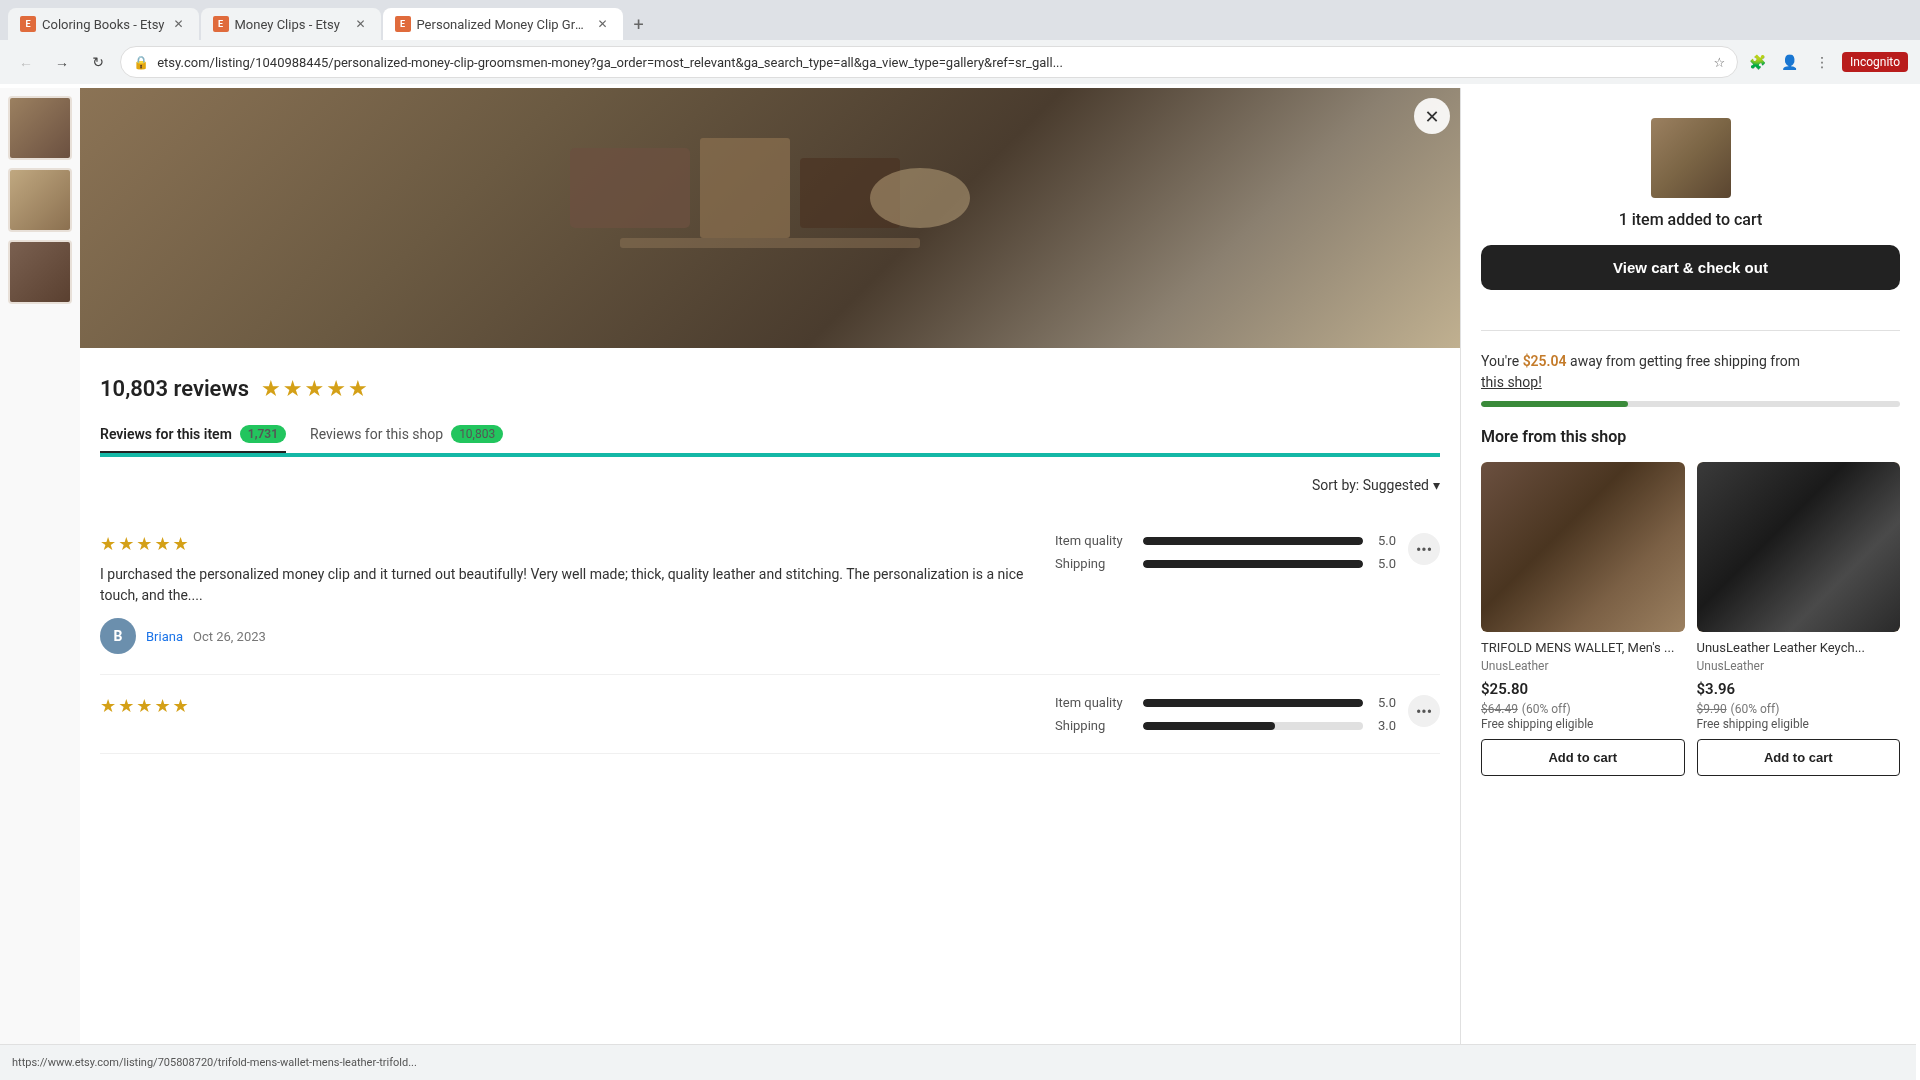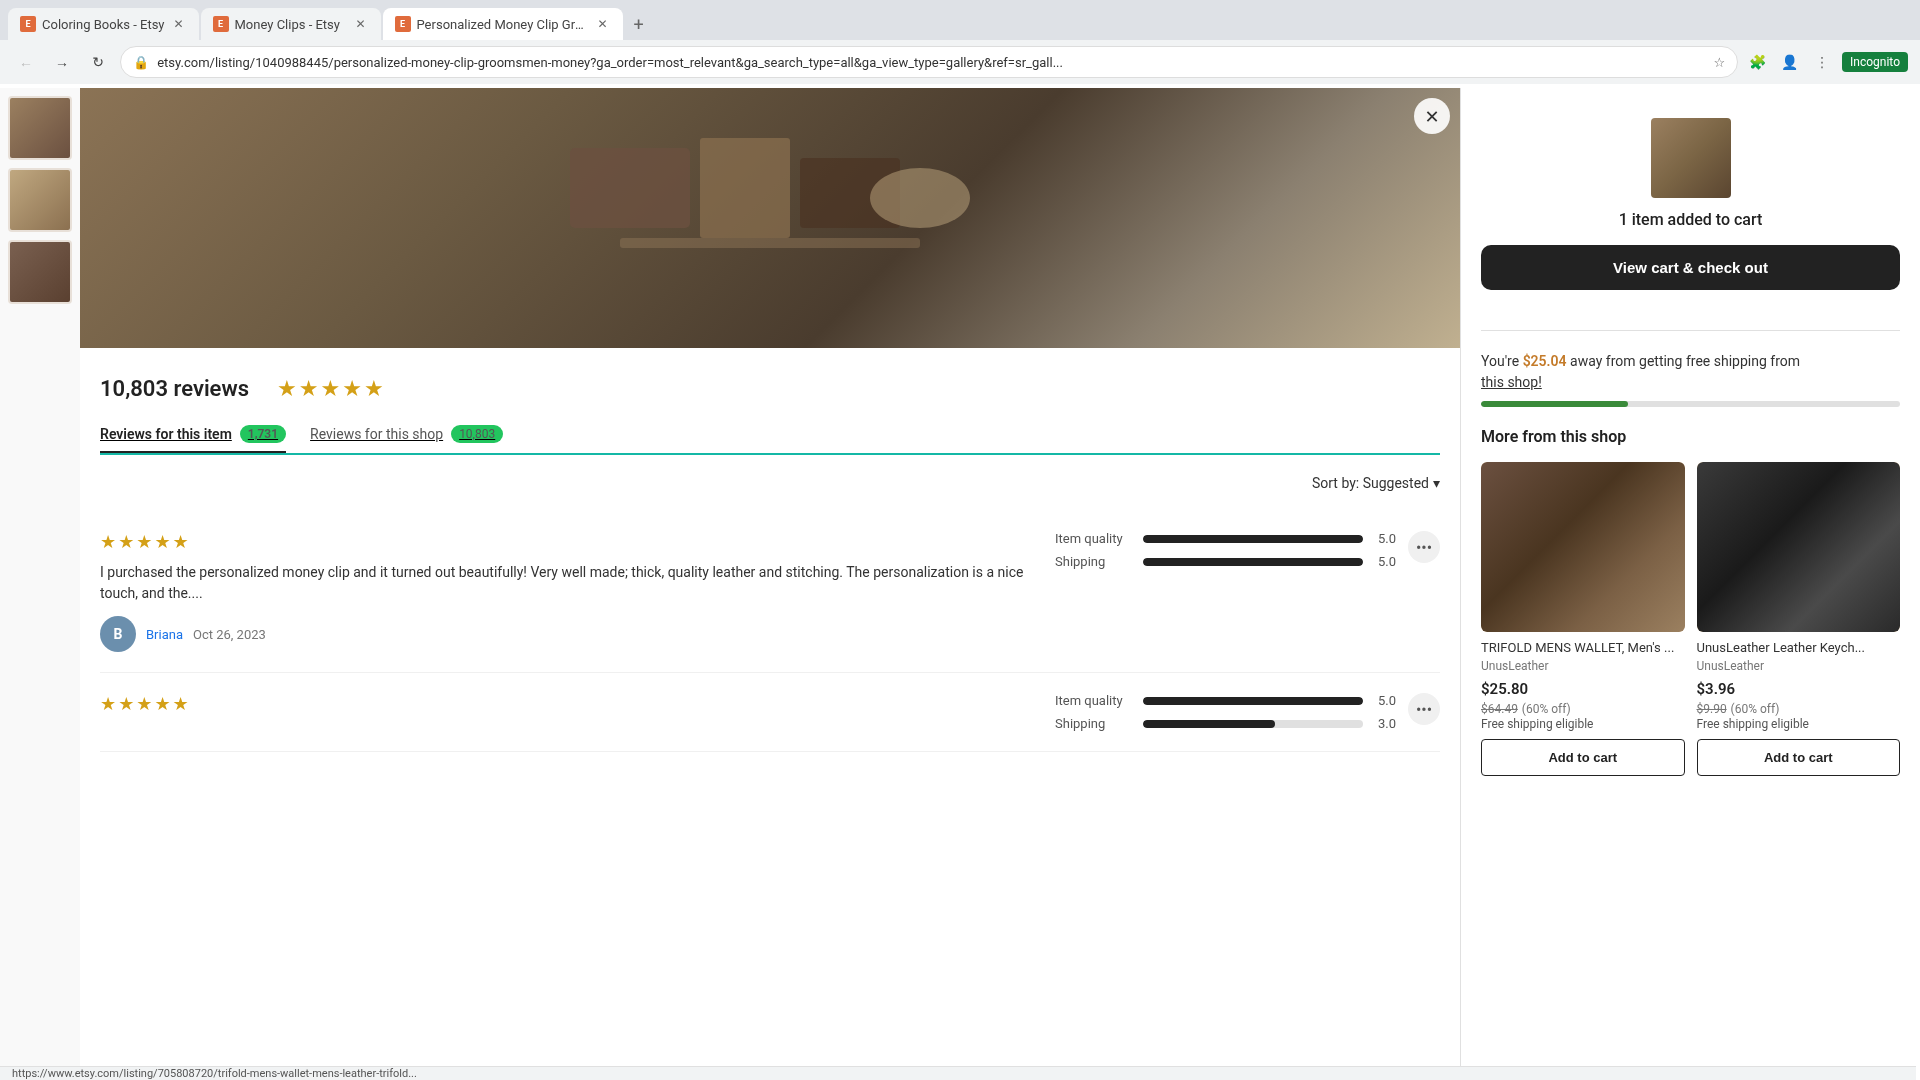--- a/index.html
+++ b/index.html
@@ -31,21 +31,21 @@
     .nav-btn.disabled { color: #bbb; cursor: default; }
     .address-bar {
       flex: 1; height: 32px; border-radius: 16px; background: #fff; border: 1px solid #ddd;
       display: flex; align-items: center; padding: 0 12px; font-size: 13px; color: #333; gap: 8px;
     }
     .address-text { flex: 1; overflow: hidden; text-overflow: ellipsis; white-space: nowrap; }
     .lock-icon { color: #666; font-size: 13px; }
     .star-icon { color: #666; font-size: 13px; }
     .address-right-icons { display: flex; gap: 4px; align-items: center; }
     .addr-icon { width: 24px; height: 24px; display: flex; align-items: center; justify-content: center; border-radius: 50%; cursor: pointer; color: #666; font-size: 14px; }
-    .incognito-badge { background: #15803d; color: white; border-radius: 4px; padding: 3px 8px; font-size: 12px; cursor: pointer; }
+    .incognito-badge { background: #b91c1c; color: white; border-radius: 4px; padding: 3px 8px; font-size: 12px; cursor: pointer; }
 
     
     .main-layout {
       position: absolute; top: 88px; left: 0; right: 0; bottom: 0;
       display: flex;
     }
 
     
     .left-panel {
       flex: 1; overflow: hidden; background: #fff; position: relative;
@@ -75,27 +75,27 @@
       background: rgba(255,255,255,0.9); border-radius: 50%; display: flex; align-items: center; justify-content: center;
       cursor: pointer; font-size: 18px; color: #333;
     }
 
     
     .reviews-section {
       position: absolute; left: 80px; top: 268px; right: 0; bottom: 0;
       padding: 20px; overflow-y: auto;
     }
     .reviews-header {
-      display: flex; align-items: center; gap: 28px; margin-bottom: 16px;
+      display: flex; align-items: center; gap: 12px; margin-bottom: 16px;
     }
     .review-count { font-size: 22px; font-weight: 600; color: #222; }
     .stars-display { display: flex; gap: 2px; }
     .star { color: #d4a017; font-size: 22px; }
 
-    .review-tabs { display: flex; gap: 24px; border-bottom: 2px solid #14b8a6; margin-bottom: 20px; text-decoration: underline; }
+    .review-tabs { display: flex; gap: 24px; border-bottom: 4px solid #14b8a6; margin-bottom: 20px; }
     .review-tab { padding: 8px 0; font-size: 14px; color: #555; cursor: pointer; border-bottom: 2px solid transparent; display: flex; align-items: center; gap: 8px; }
     .review-tab.active { border-bottom-color: #222; color: #222; font-weight: 600; }
     .tab-badge { background: #22c55e; border-radius: 12px; padding: 2px 8px; font-size: 12px; color: #555; }
 
     .sort-bar { display: flex; justify-content: flex-end; margin-bottom: 20px; }
     .sort-dropdown { font-size: 14px; color: #333; cursor: pointer; display: flex; align-items: center; gap: 4px; }
 
     .review-item { padding: 20px 0; border-bottom: 1px solid #f0f0f0; }
     .review-stars { display: flex; gap: 2px; margin-bottom: 10px; }
     .review-star { color: #d4a017; font-size: 18px; }
@@ -148,21 +148,21 @@
     .shop-product-original { font-size: 12px; color: #777; text-decoration: line-through; }
     .shop-product-discount { font-size: 12px; color: #777; }
     .shop-product-shipping { font-size: 12px; color: #555; margin-bottom: 8px; }
     .add-to-cart-btn {
       width: 100%; padding: 10px; background: #fff; color: #222; border: 1.5px solid #222;
       border-radius: 4px; font-size: 13px; font-weight: 600; cursor: pointer;
     }
 
     
     .status-bar {
-      position: fixed; bottom: 0; left: 0; right: 4px; height: 14px;
+      position: fixed; bottom: 0; left: 0; right: 4px; height: 36px;
       background: #f1f3f4; border-top: 1px solid #e0e0e0;
       display: flex; align-items: center; padding: 0 12px;
       font-size: 11px; color: #555;
     }
   </style>
 </head>
 <body>
 
 <div class="browser-chrome">
   <div class="tab-bar">

